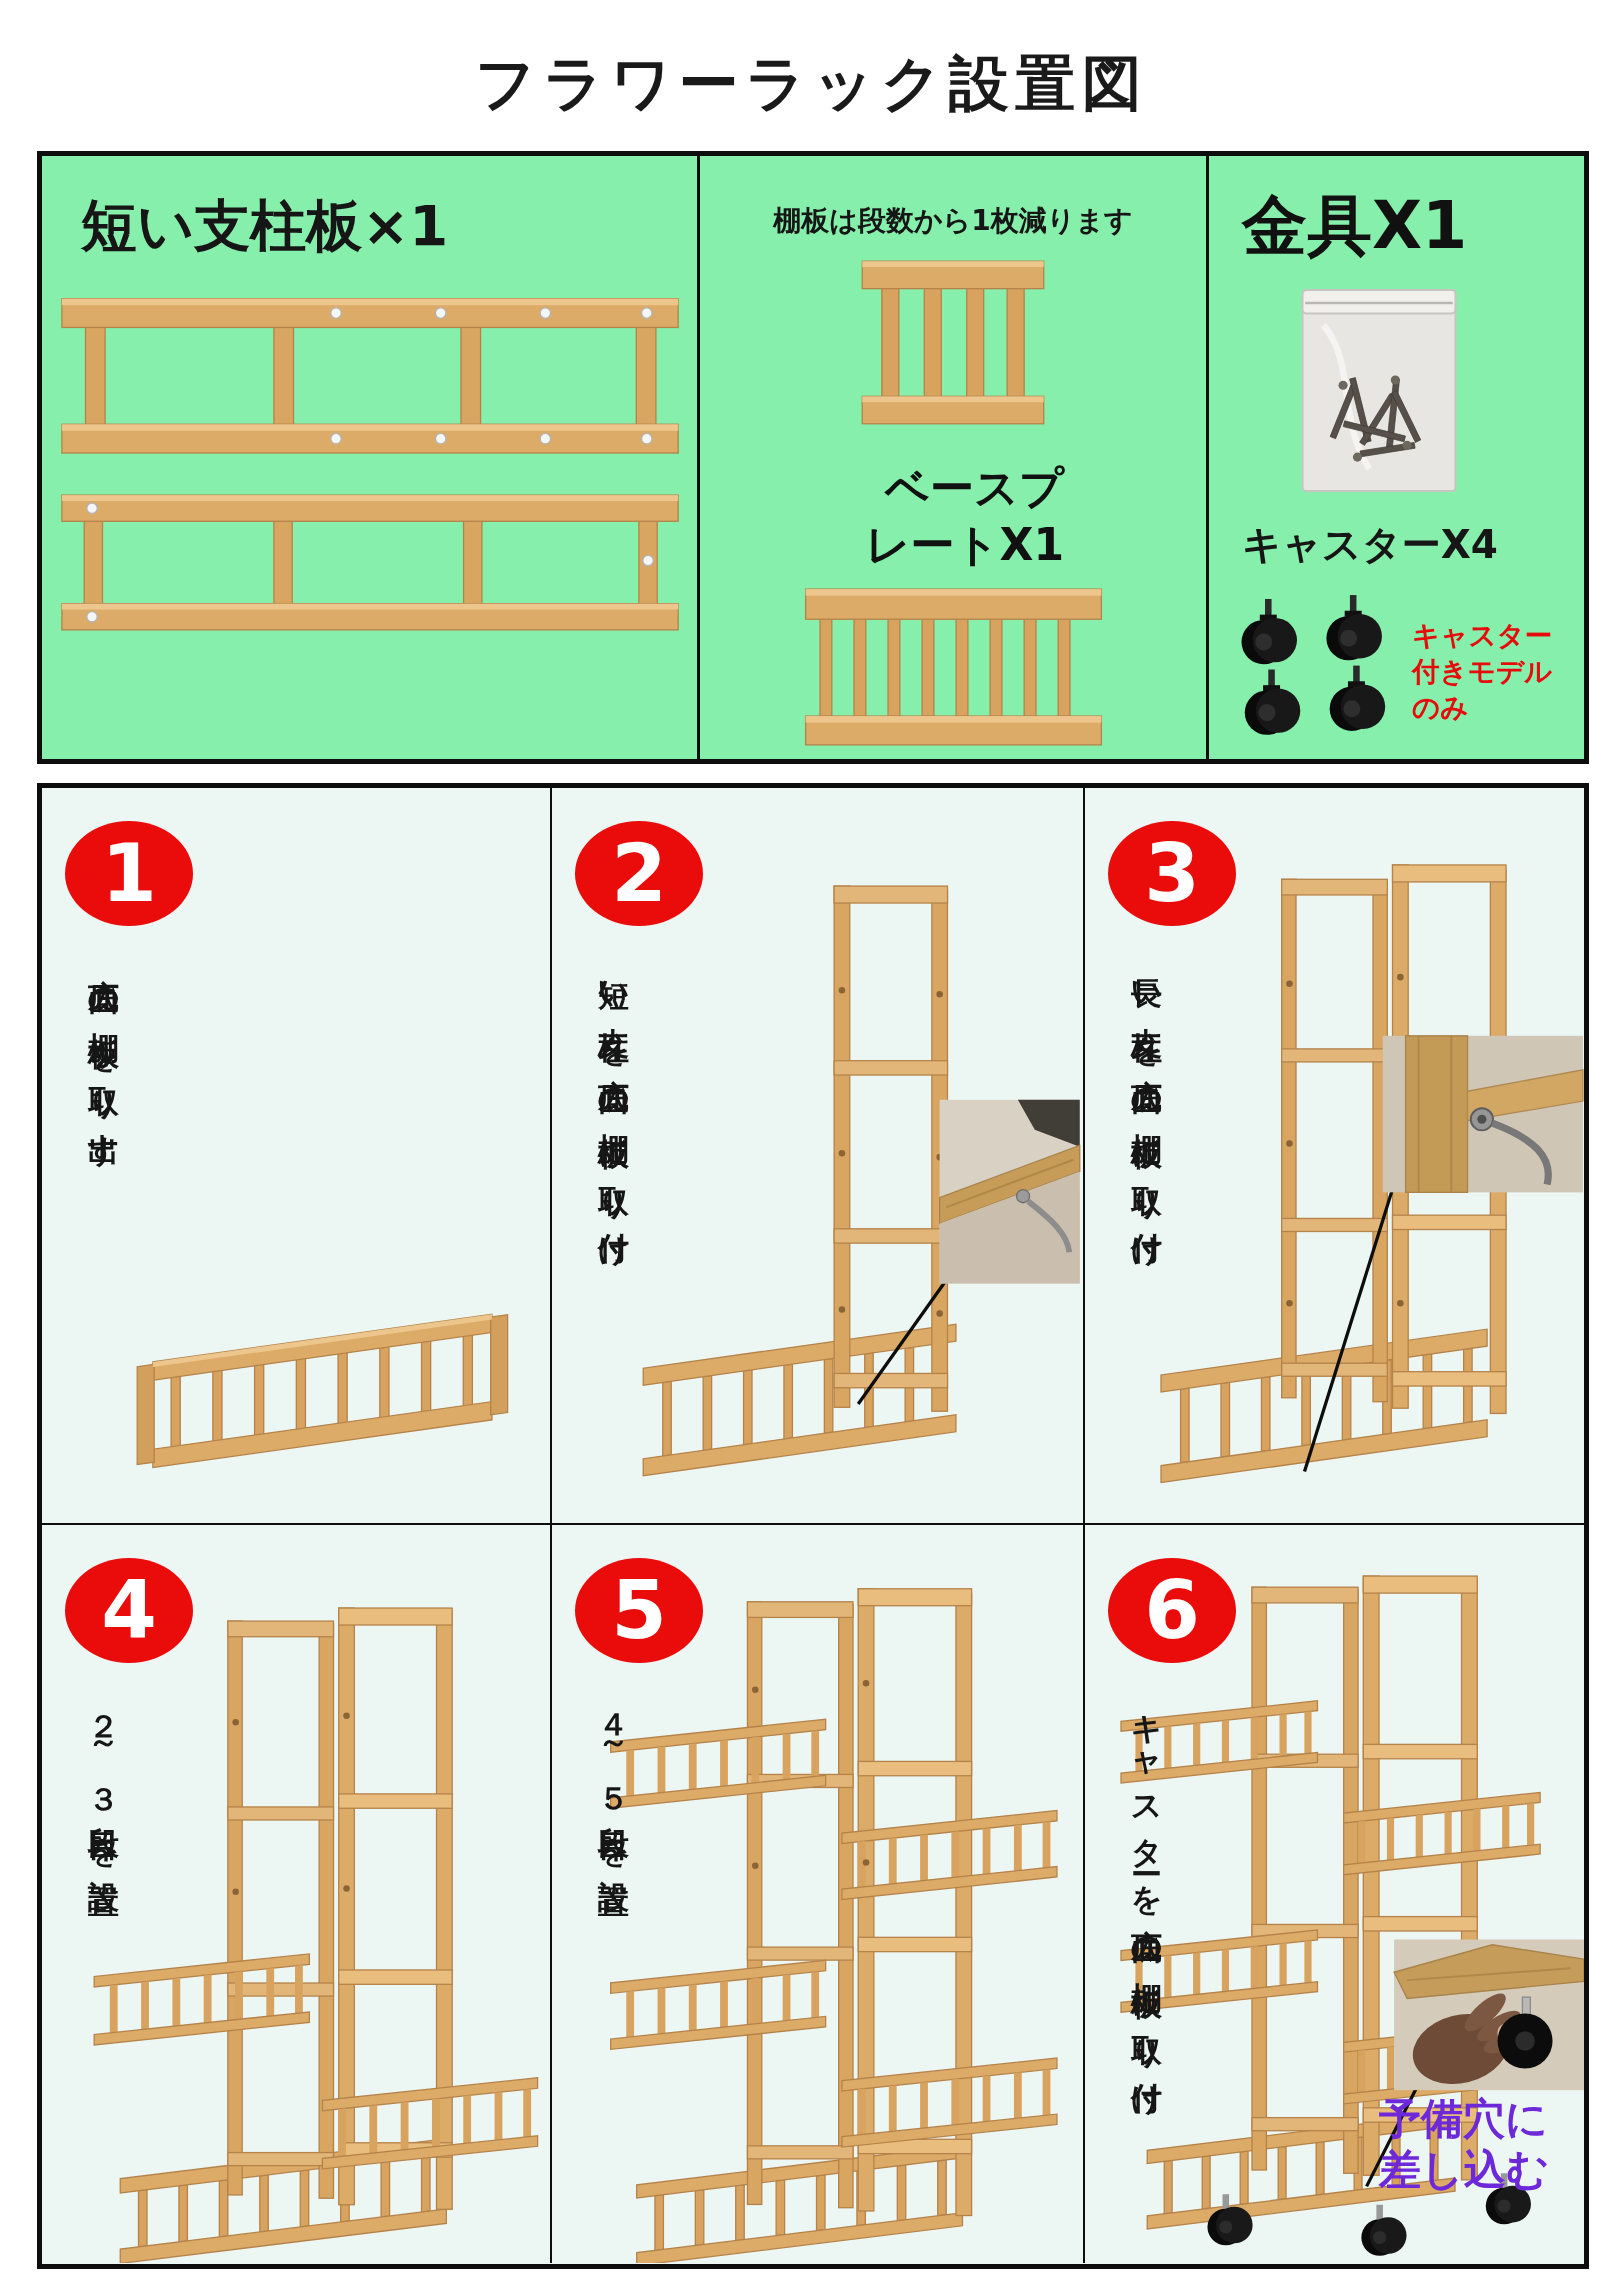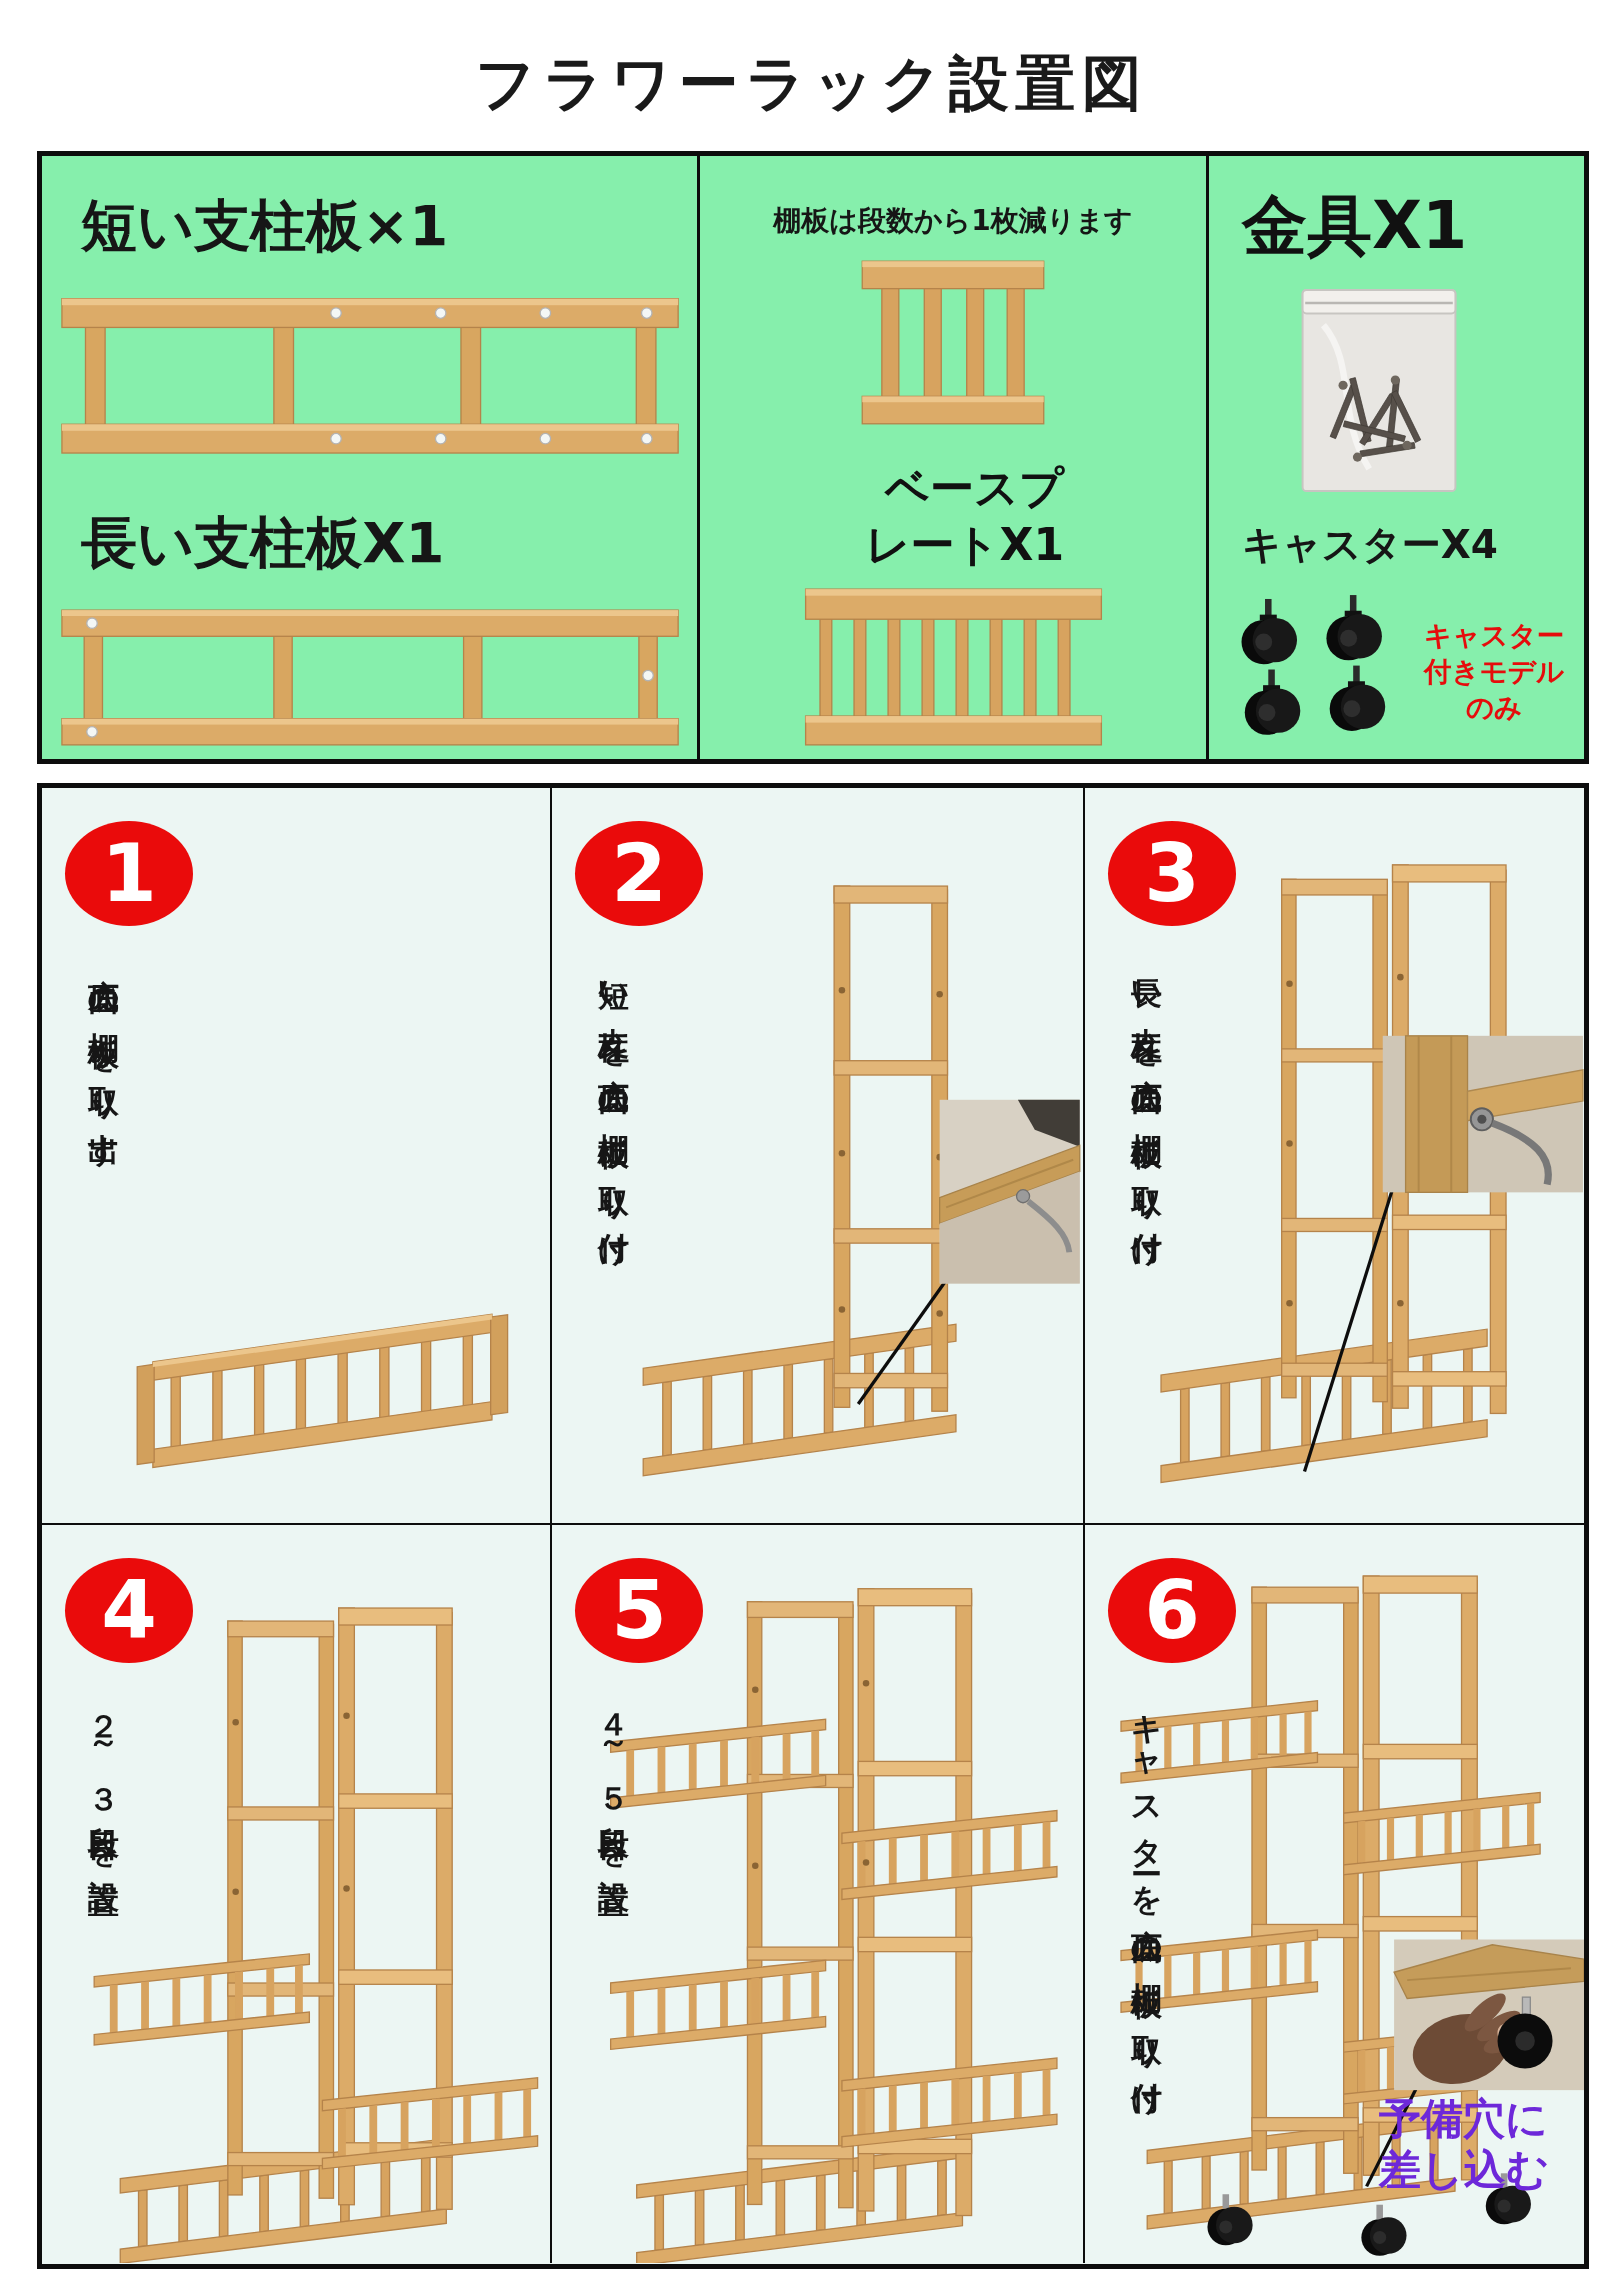--- a/index.html
+++ b/index.html
@@ -32,21 +32,21 @@
   .shelf-wrap{display:block;margin:16.4px auto 0 auto;width:190px;}
   .plabel-center{margin:29.4px auto 0 auto;width:222px;text-align:right;font-size:44px;font-weight:600;line-height:1.3;}
   .baseplate-wrap{display:block;margin:11.8px auto 0 auto;width:301px;}
 
   .plabel-big{margin:26px 0 0 33px;font-size:65px;font-weight:700;}
   .bag-wrap{display:block;margin:16.4px 0 0 88px;width:164px;}
   .plabel-casters{margin:23px 0 0 33px;font-size:39px;font-weight:600;}
   .caster-row{position:relative;margin-top:9.8px;height:170px;}
   .casters-wrap{position:absolute;left:19.6px;top:0;width:170px;}
   .red-note{
-    position:absolute;right:7.9px;top:36px;width:164px;text-align:center;
+    position:absolute;right:7.9px;top:36px;width:164px;text-align:left;
     font-size:27.5px;font-weight:700;color:#e60c0c;line-height:1.3;
   }
 
   
   .steps-grid{
     position:absolute;left:37px;top:783px;width:1552px;height:1486px;
     background:#ecf6f3;border:5.2px solid #0d0d0d;box-sizing:border-box;
   }
   .scell{position:absolute;box-sizing:border-box;overflow:hidden;}
   .sc1{left:0;top:0;width:510px;height:737px;border-right:2.6px solid #0d0d0d;border-bottom:2.6px solid #0d0d0d;}
@@ -96,21 +96,20 @@
         <circle cx="425" cy="38" r="8"></circle>
           <circle cx="585" cy="38" r="8"></circle>
           <circle cx="745" cy="38" r="8"></circle>
           <circle cx="900" cy="38" r="8"></circle>
         <circle cx="425" cy="230" r="8"></circle>
           <circle cx="585" cy="230" r="8"></circle>
           <circle cx="745" cy="230" r="8"></circle>
           <circle cx="900" cy="230" r="8"></circle>
       </g>
     </svg>
-    <div class="plabel plabel-left2">長い支柱板X1</div>
     <svg class="ladder-wrap2" width="628" height="151" viewBox="0 0 960 230">
       <g stroke="#b5834a" stroke-width="2">
         <rect x="40" y="48" width="28" height="134" fill="#d8a660"></rect>
         <rect x="330" y="48" width="28" height="134" fill="#d8a660"></rect>
         <rect x="620" y="48" width="28" height="134" fill="#d8a660"></rect>
         <rect x="888" y="48" width="28" height="134" fill="#d8a660"></rect>
         <rect x="6" y="12" width="942" height="40" fill="#dcab68"></rect>
         <rect x="6" y="178" width="942" height="40" fill="#dcab68"></rect>
       </g>
       <rect x="6" y="12" width="942" height="9" fill="#ecc68c"></rect>

